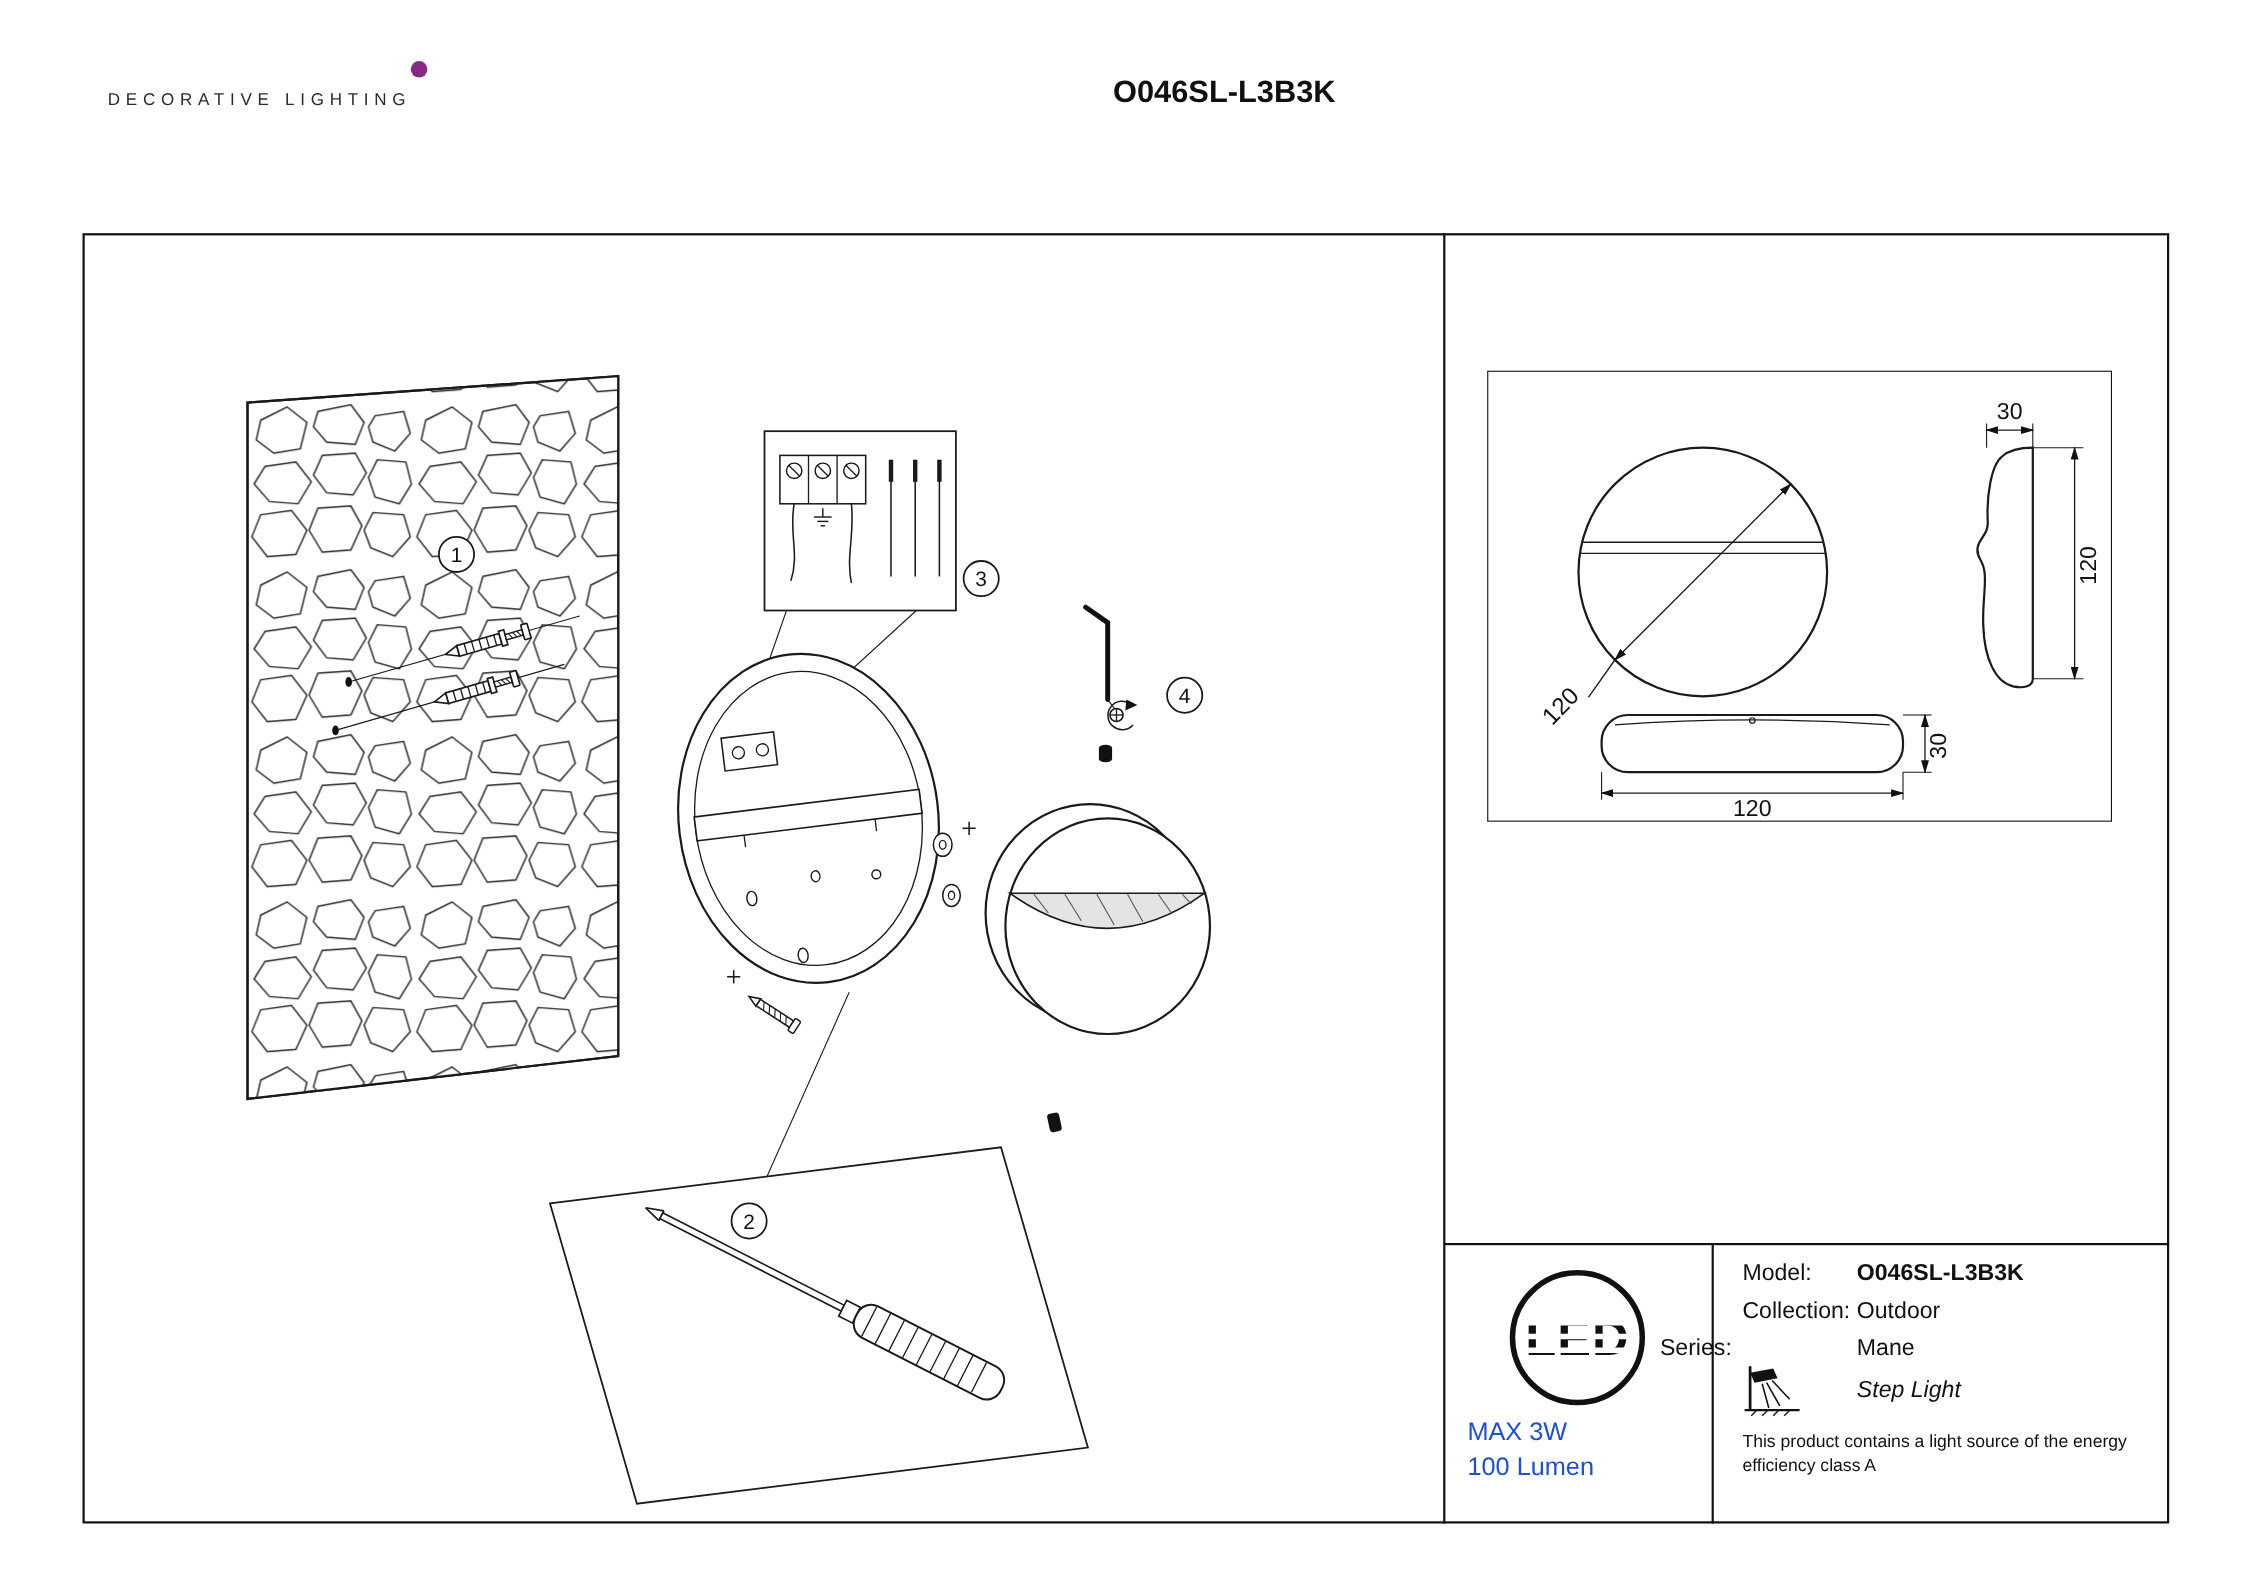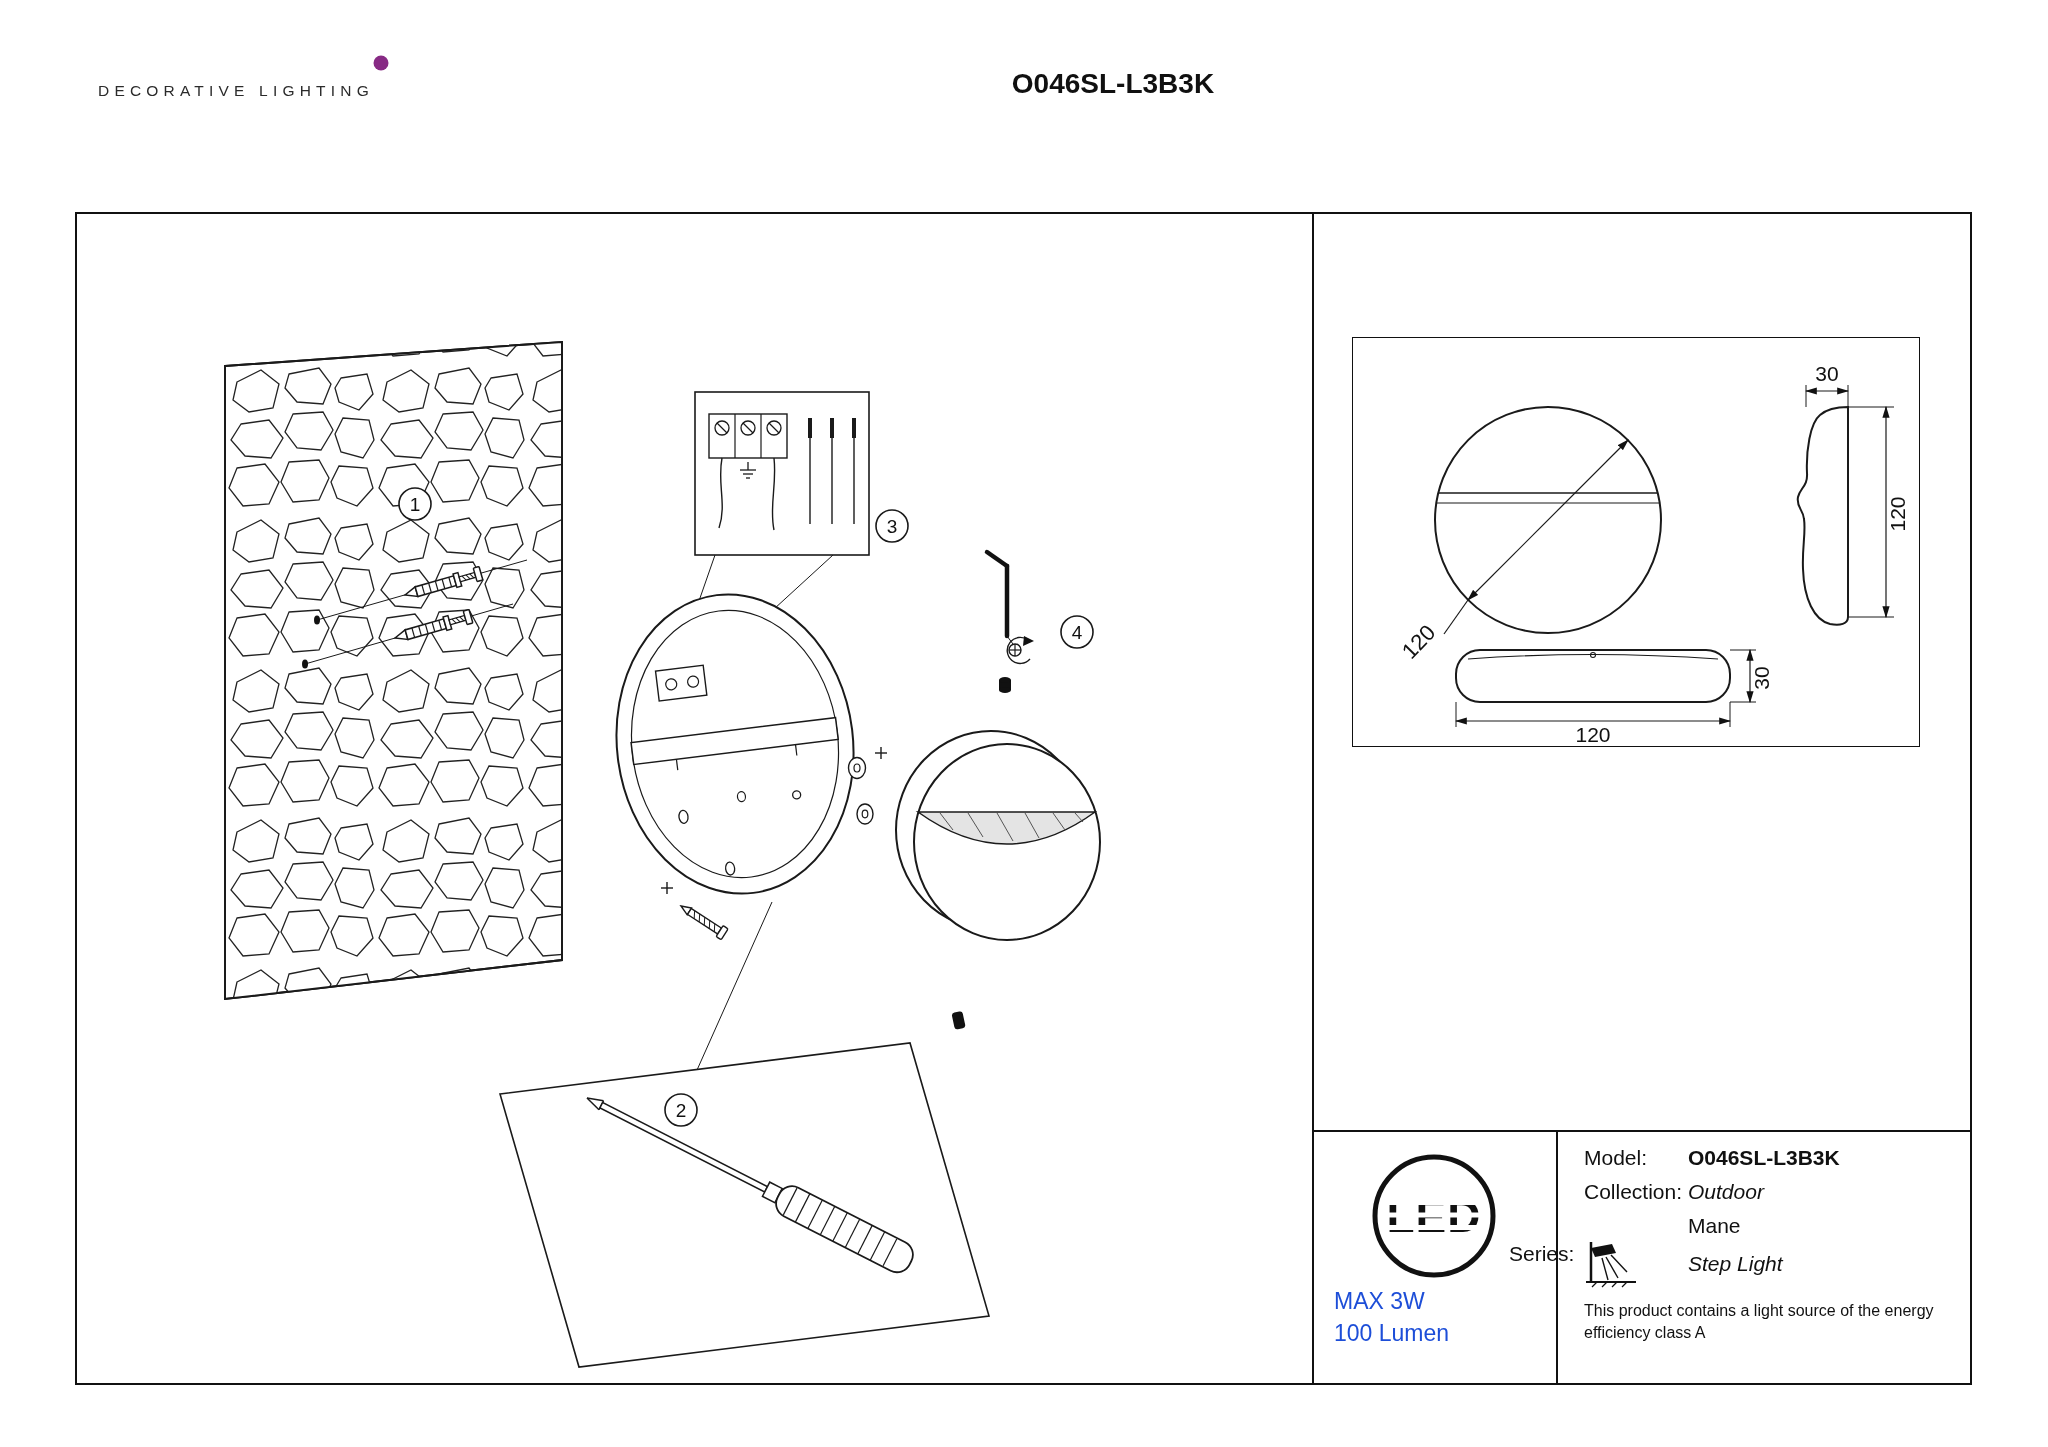--- a/index.html
+++ b/index.html
@@ -307,23 +307,23 @@
     <rect x="22" y="66.5" width="96" height="5" fill="#fff"></rect>
     <rect x="22" y="79" width="96" height="5" fill="#fff"></rect>
   </svg>
   <div class="abs led-cap" style="left:1334px;top:1288px;width:200px;">MAX 3W</div>
   <div class="abs led-cap" style="left:1334px;top:1320px;width:200px;">100 Lumen</div>
 
   <div class="abs spec-label" style="left:1584px;top:1146px;">Model:</div>
   <div class="abs spec-value bold" style="left:1688px;top:1146px;">O046SL-L3B3K</div>
 
   <div class="abs spec-label" style="left:1584px;top:1180px;text-align:right;">Collection:</div>
-  <div class="abs spec-value" style="left:1688px;top:1180px;font-style:italic;">Outdoor</div>
-
-  <div class="abs spec-label" style="left:1509px;top:1214px;margin-top:28px;">Series:</div>
+  <div class="abs spec-value" style="left:1688px;top:1180px;">Outdoor</div>
+
+  <div class="abs spec-label" style="left:1509px;top:1214px;">Series:</div>
   <div class="abs spec-value" style="left:1688px;top:1214px;">Mane</div>
 
   <svg class="abs" style="left:1584px;top:1238px;" width="56" height="50" viewBox="0 0 56 50">
     <line x1="7" y1="4" x2="7" y2="44" stroke="#111" stroke-width="2.5"></line>
     <polygon points="7,10 28,6 32,15 11,19" fill="#111"></polygon>
     <g stroke="#111" stroke-width="1.4">
       <line x1="22" y1="19" x2="34" y2="40"></line>
       <line x1="27" y1="17" x2="43" y2="34"></line>
       <line x1="18" y1="20" x2="24" y2="42"></line>
     </g>

